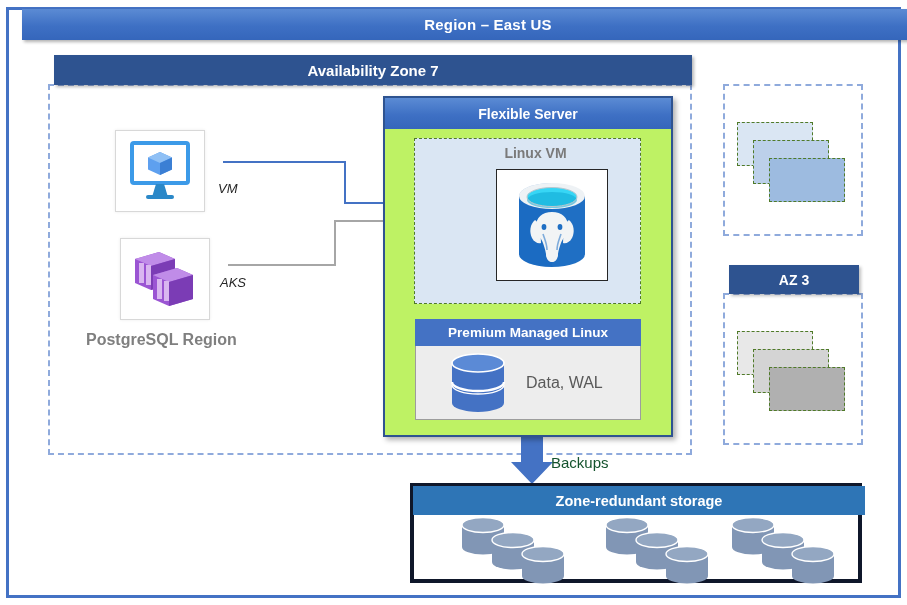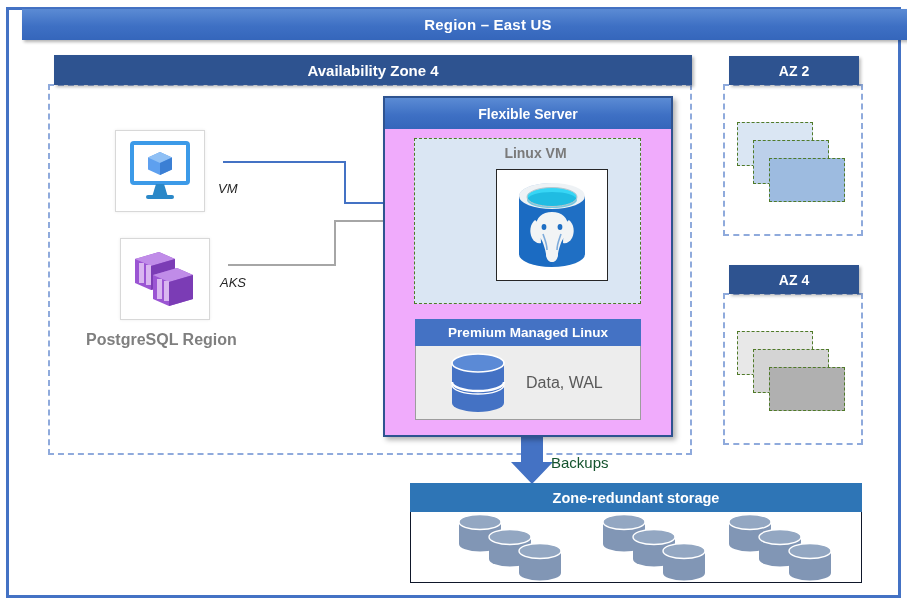--- a/index.html
+++ b/index.html
@@ -75,21 +75,21 @@
     box-shadow: 2px 2px 3px rgba(0,0,0,0.28);
   }
 
   
   .fs-box {
     position: absolute;
     left: 383px;
     top: 96px;
     width: 290px;
     height: 341px;
-    background: #f0abfc;
+    background: #bef264;
     border: 2px solid #2e5390;
     box-sizing: border-box;
     box-shadow: 3px 3px 5px rgba(0,0,0,0.30);
   }
   .fs-header {
     position: absolute;
     left: 0px;
     top: 0px;
     width: 286px;
     height: 31px;
@@ -257,21 +257,21 @@
   }
 
   
   .zrs-box {
     position: absolute;
     left: 410px;
     top: 483px;
     width: 452px;
     height: 100px;
     background: #ffffff;
-    border: 1px solid #0f172a;
+    border: 4px solid #0f172a;
     box-sizing: border-box;
   }
   .zrs-header {
     position: absolute;
     left: -1px;
     top: -1px;
     width: 452px;
     height: 29px;
     background: #2e75b6;
     color: #ffffff;
@@ -300,21 +300,21 @@
 
 <div id="canvas">
 
   <div class="region-frame"></div>
   <div class="region-header">
     <span>Region – East US</span>
   </div>
 
   <div class="az1-dashed"></div>
   <div class="az1-header">
-    <span>Availability Zone 4</span>
+    <span>Availability Zone 7</span>
   </div>
 
   <div class="client-tile" id="vm-tile">
     <svg width="88" height="80" viewBox="0 0 88 80">
       <rect x="16" y="12" width="56" height="40" rx="2" fill="#ffffff" stroke="#3c9ae8" stroke-width="4"></rect>
       <path d="M40 53 L48 53 L52 66 L36 66 Z" fill="#2b88c8"></path>
       <rect x="30" y="64" width="28" height="4" rx="2" fill="#2b88c8"></rect>
       <path d="M44 21 L56 26.5 L56 38.5 L44 44 L32 38.5 L32 26.5 Z" fill="#5ea0ef"></path>
       <path d="M44 21 L56 26.5 L44 32 L32 26.5 Z" fill="#8fc0f5"></path>
       <path d="M44 32 L56 26.5 L56 38.5 L44 44 Z" fill="#3b7fd4"></path>
@@ -416,31 +416,28 @@
         <span class="pmd-datalabel">Data, WAL</span>
       </div>
     </div>
   </div>
 
   <div class="az-small-dashed" id="az2-dashed">
     <div class="stack-card" style="left:12px; top:36px; width:76px; height:44px; background:#dae6f3;"></div>
     <div class="stack-card" style="left:28px; top:54px; width:76px; height:44px; background:#bcd0ea;"></div>
     <div class="stack-card" style="left:44px; top:72px; width:76px; height:44px; background:#9dbbe0;"></div>
   </div>
-  <div class="az-small-header" id="az2-header">
-    <span>AZ 2</span>
-  </div>
 
   <div class="az-small-dashed" id="az3-dashed">
     <div class="stack-card" style="left:12px; top:36px; width:76px; height:44px; background:#e8e8e8;"></div>
     <div class="stack-card" style="left:28px; top:54px; width:76px; height:44px; background:#d4d4d4;"></div>
     <div class="stack-card" style="left:44px; top:72px; width:76px; height:44px; background:#b0b0b0;"></div>
   </div>
   <div class="az-small-header" id="az3-header">
-    <span>AZ 4</span>
+    <span>AZ 3</span>
   </div>
 
   <div class="backups-label">Backups</div>
 
   <div class="zrs-box">
     <div class="zrs-header">
       <span>Zone-redundant storage</span>
     </div>
     <div class="zrs-body">
 

